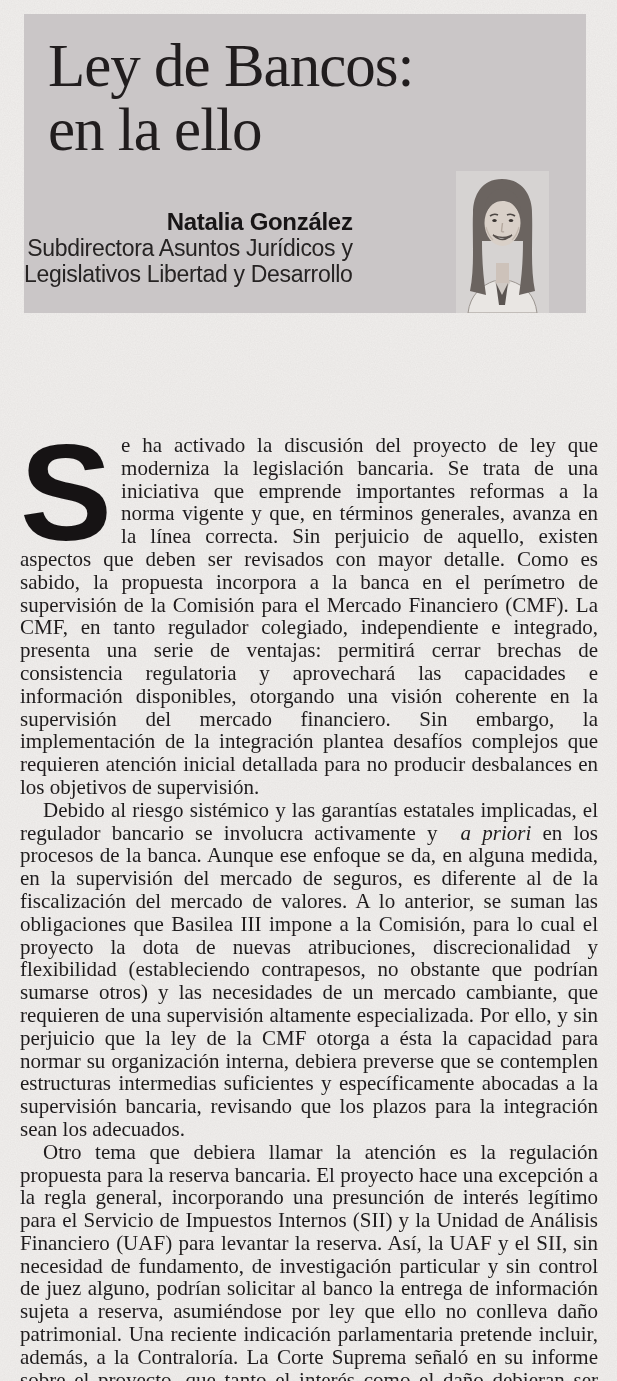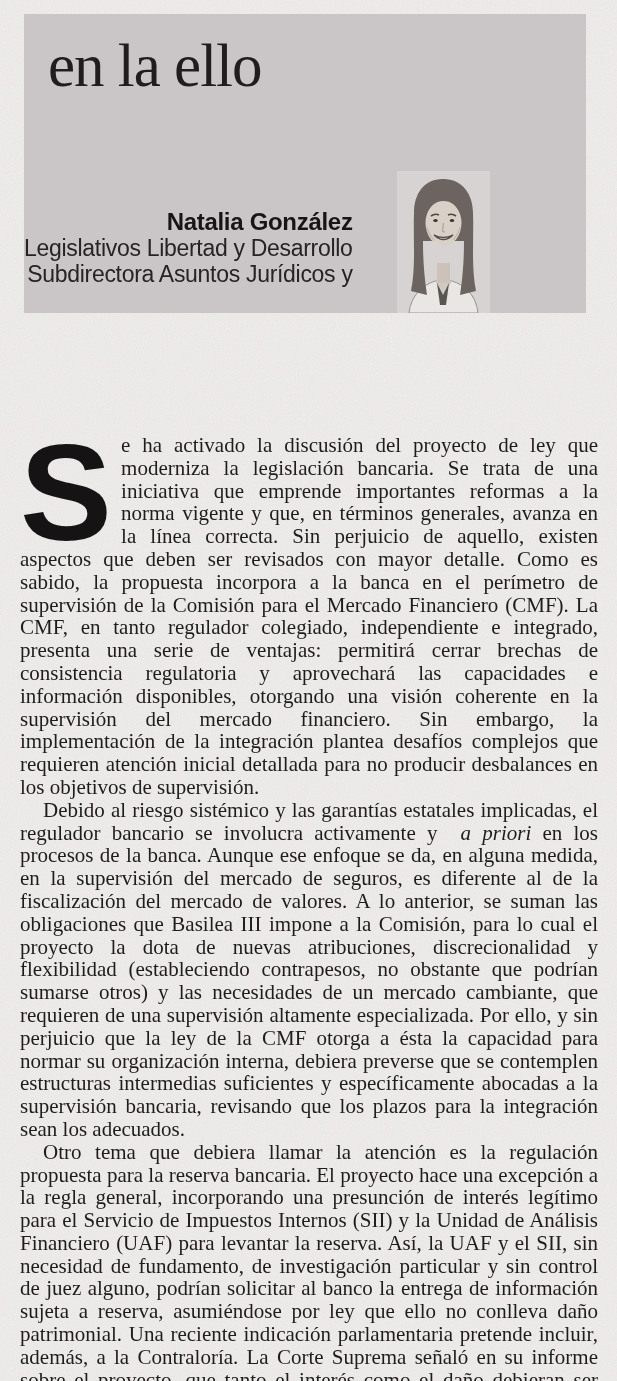--- a/index.html
+++ b/index.html
@@ -26,21 +26,21 @@
   .headline{
     margin:0;padding:20px 0 0 24px;
     font-family:"Liberation Serif", serif;
     font-weight:500;
     font-size:61px;line-height:64px;
     letter-spacing:-1px;
     color:#211d1e;
   }
   .byline-row{
     position:absolute;left:0;right:0;bottom:0;
-    display:flex;justify-content:flex-start;align-items:flex-end;
+    display:flex;justify-content:space-between;align-items:flex-end;
     padding-right:37px;
   }
   .byline{
     text-align:right;
     font-family:"Liberation Sans", sans-serif;
     margin:0 44px 26px 0;
     letter-spacing:-0.3px;
   }
   .byline-name{
     font-weight:700;font-size:24px;line-height:27px;color:#181516;
@@ -94,28 +94,29 @@
   <svg class="grain" xmlns="http://www.w3.org/2000/svg">
     <filter id="grainf">
       <feTurbulence type="fractalNoise" baseFrequency="0.85" numOctaves="2" stitchTiles="stitch"></feTurbulence>
       <feColorMatrix type="matrix" values="0 0 0 0 0.25  0 0 0 0 0.23  0 0 0 0 0.24  0 0 0 0.9 0"></feColorMatrix>
     </filter>
     <rect width="100%" height="100%" filter="url(#grainf)"></rect>
   </svg>
 
   <div class="header-box">
     <h1 class="headline">
+      <div>Ley de Bancos:</div>
       <div>en la ello</div>
     </h1>
 
     <div class="byline-row">
       <div class="byline">
         <div class="byline-name">Natalia González</div>
+        <div class="byline-role">Subdirectora Asuntos Jurídicos y</div>
         <div class="byline-role">Legislativos Libertad y Desarrollo</div>
-        <div class="byline-role">Subdirectora Asuntos Jurídicos y</div>
       </div>
 
       <div class="photo-frame">
         <svg width="93" height="142" viewBox="0 0 93 142" xmlns="http://www.w3.org/2000/svg">
           <rect width="93" height="142" fill="#d6d3d2"></rect>
 
           <path d="M12,142 C14,124 26,114 38,110 L55,110 C68,114 79,124 81,142 Z" fill="#e9e6e3" stroke="#9a948f" stroke-width="1"></path>
           <path d="M38,110 L46,126 L55,110 Z" fill="#cfc9c4"></path>
           <path d="M40,112 L46,124 L52,112 L49,134 L43,134 Z" fill="#5b5552"></path>
 

